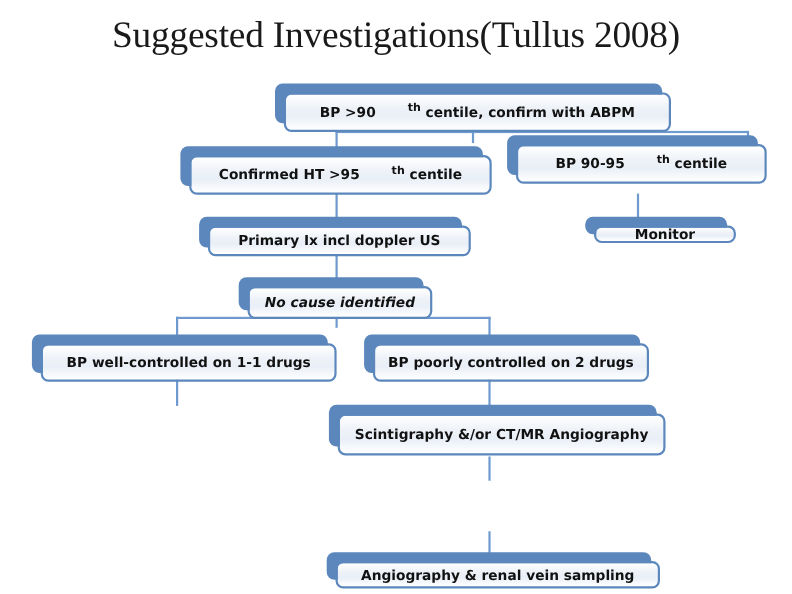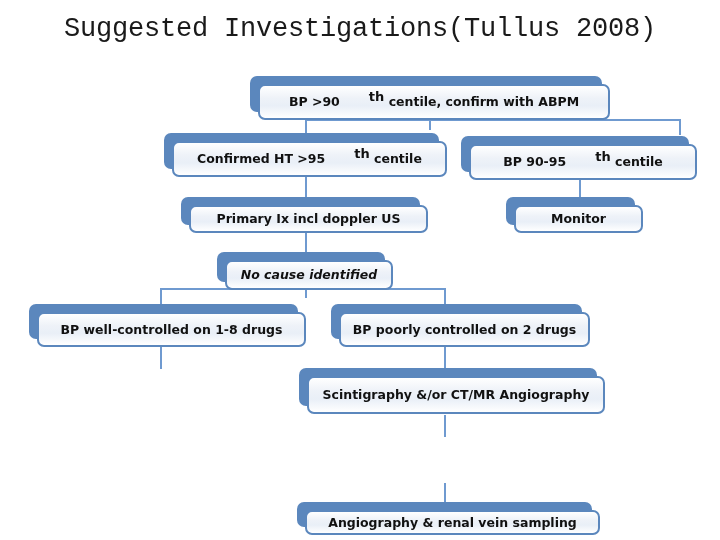--- a/index.html
+++ b/index.html
@@ -16,22 +16,22 @@
     font-family: "DejaVu Sans", "Liberation Sans", sans-serif;
   }
 
   
   #page-title {
     position: absolute;
     left: 0;
     top: 14px;
     width: 720px;
     text-align: center;
-    font-family: Liberation Mono, monospace;
-    font-size: 27px;
+    font-family: Liberation Serif, serif;
+    font-size: 34px;
     font-weight: 400;
     color: #1a1a1a;
     letter-spacing: -0.2px;
     white-space: nowrap;
   }
 
   
   .conn {
     position: absolute;
     background: #6f9ad0;
@@ -72,21 +72,21 @@
     font-family: "DejaVu Sans", "Liberation Sans", sans-serif;
     font-size: 12.5px;
     font-weight: 700;
     color: #111111;
     text-align: center;
     line-height: 1.05;
     white-space: nowrap;
     padding: 0 6px;
   }
   .node .label sup {
-    font-size: 13px;
+    font-size: 10px;
     vertical-align: super;
     line-height: 0;
     margin-left: 29px;
   }
 </style>
 </head>
 <body>
 
 <div id="canvas">
 
@@ -123,52 +123,52 @@
     </div>
   </div>
 
   <div class="node" style="left:164px; top:133px; width:283px; height:44px;">
     <div class="plate"></div>
     <div class="face">
       <div class="label"><span>Confirmed HT &gt;95</span><sup>th</sup><span> centile</span></div>
     </div>
   </div>
 
-  <div class="node" style="left:461px; top:136px; width:236px; height:44px;">
+  <div class="node" style="left:461px; top:123px; width:236px; height:44px;">
     <div class="plate"></div>
     <div class="face">
       <div class="label"><span>BP 90-95</span><sup>th</sup><span> centile</span></div>
     </div>
   </div>
 
   <div class="node" style="left:181px; top:197px; width:247px; height:36px;border-radius:15px;">
     <div class="plate"></div>
     <div class="face">
       <div class="label">Primary Ix incl doppler US</div>
     </div>
   </div>
 
-  <div class="node" style="left:506px; top:197px; width:137px; height:36px;">
+  <div class="node" style="left:532px; top:197px; width:137px; height:24px;">
     <div class="plate"></div>
     <div class="face">
       <div class="label">Monitor</div>
     </div>
   </div>
 
   <div class="node" style="left:217px; top:252px; width:176px; height:38px;font-style:italic;">
     <div class="plate"></div>
     <div class="face">
       <div class="label">No cause identified</div>
     </div>
   </div>
 
   <div class="node" style="left:29px; top:304px; width:277px; height:43px;">
     <div class="plate"></div>
     <div class="face">
-      <div class="label">BP well-controlled on 1-8 drugs</div>
+      <div class="label">BP well-controlled on 1-1 drugs</div>
     </div>
   </div>
 
   <div class="node" style="left:319px; top:304px; width:259px; height:43px;margin-left:12px;">
     <div class="plate"></div>
     <div class="face">
       <div class="label">BP poorly controlled on 2 drugs</div>
     </div>
   </div>
 

